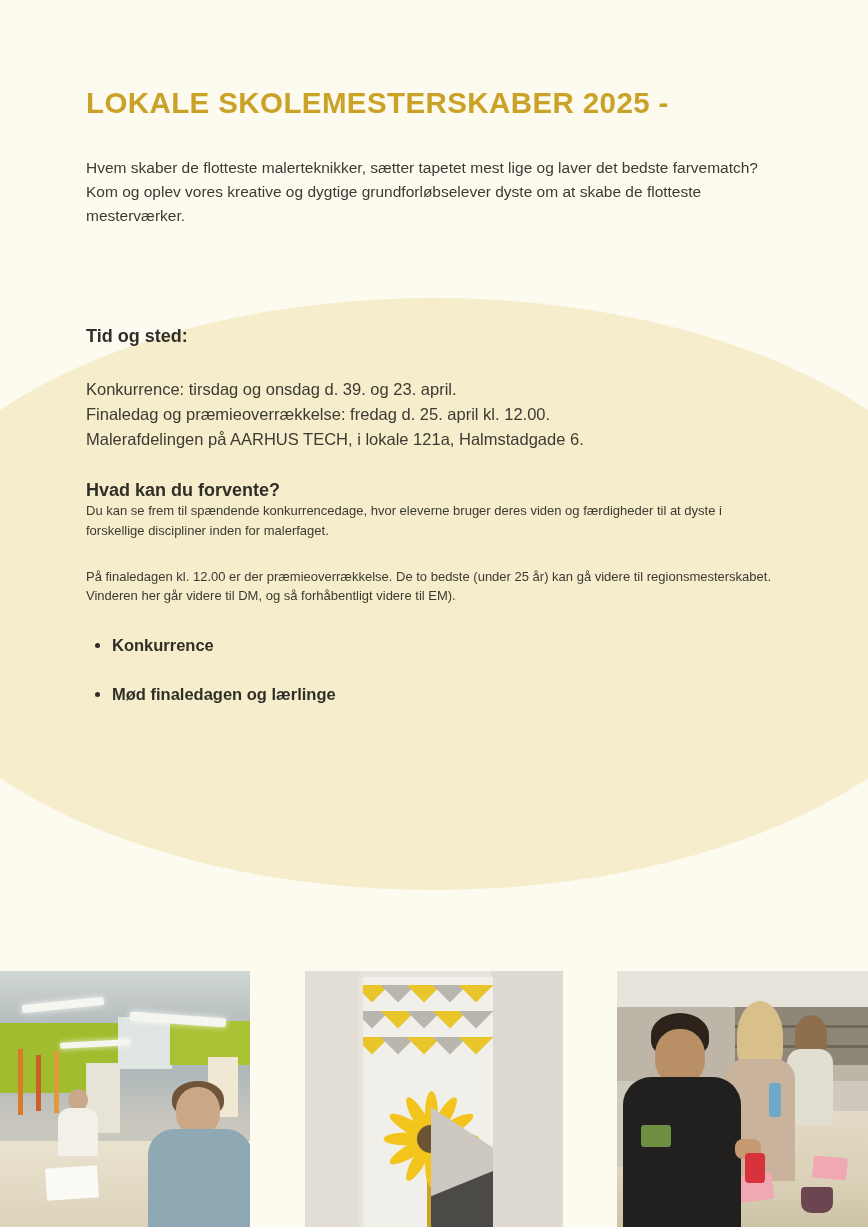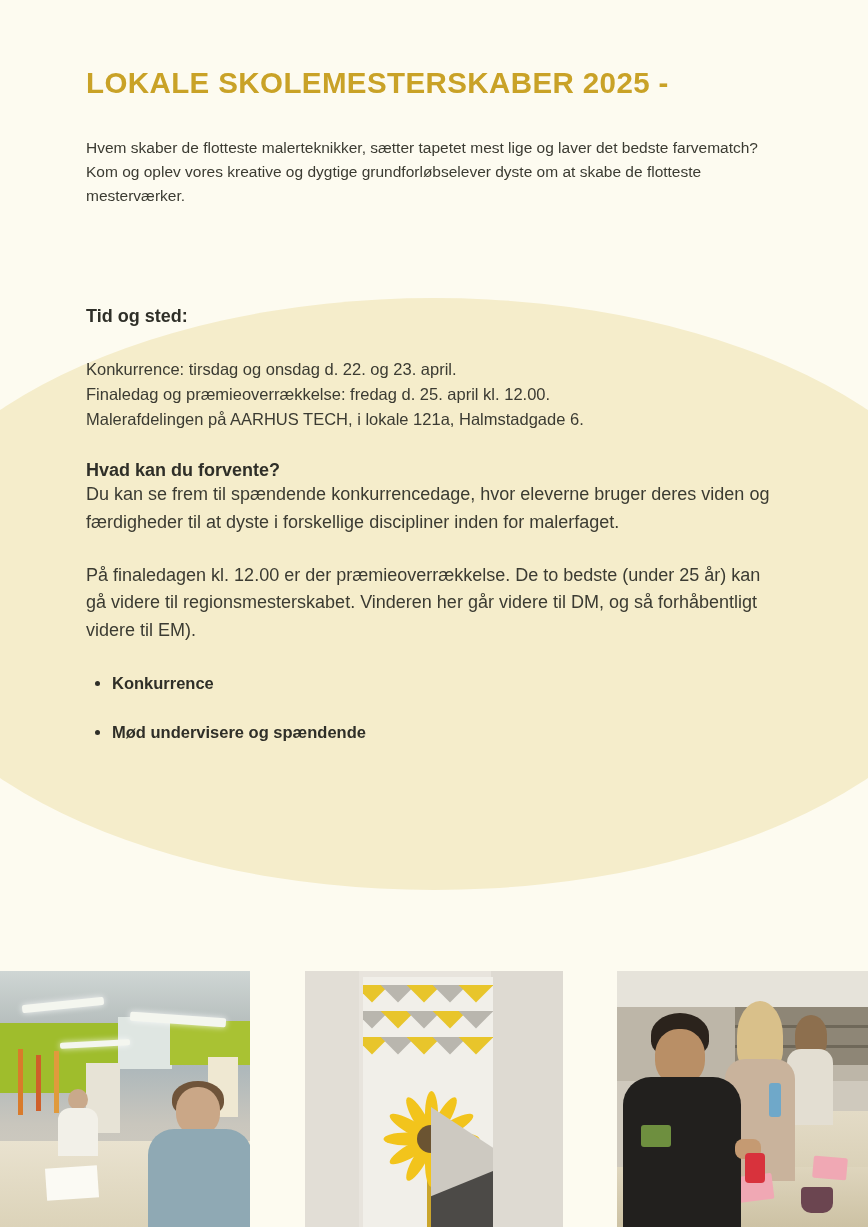--- a/index.html
+++ b/index.html
@@ -32,20 +32,21 @@
     height: 592px;
     background: #F5EDCB;
     border-radius: 50%;
     z-index: 0;
   }
 
   .content {
     position: relative;
     z-index: 1;
     padding: 0 86px;
+    margin-top: 20px;
   }
 
   .title {
     margin: 0;
     padding-top: 66px;
     font-size: 29.5px;
     font-weight: bold;
     letter-spacing: 0.4px;
     color: #C9A227;
     line-height: 1.15;
@@ -99,21 +100,21 @@
     font-weight: bold;
     color: #2F2F28;
     margin: 0;
   }
   ul.bullets li.spaced {
     margin-top: 30px;
   }
 
   .para {
     margin: 0;
-    font-size: 18px;
+    font-size: 13px;
     line-height: 1.52;
     color: #3B3B32;
   }
   .para.gap {
     margin-top: 26px;
   }
 
   
   .photos {
     position: absolute;
@@ -341,40 +342,40 @@
   <div class="content">
 
     <h1 class="title">LOKALE SKOLEMESTERSKABER 2025 -</h1>
 
 
     <p class="intro">Hvem skaber de flotteste malerteknikker, sætter tapetet mest lige og laver det bedste farvematch? Kom og oplev vores kreative og dygtige grundforløbselever dyste om at skabe de flotteste mesterværker.</p>
 
     <div class="block-tid">
       <p class="section-heading">Tid og sted:</p>
       <p class="details">
-        <span>Konkurrence: tirsdag og onsdag d. 22. og 23. april.</span><br>
+        <span>Konkurrence: tirsdag og onsdag d. 39. og 23. april.</span><br>
         <span>Finaledag og præmieoverrækkelse: fredag d. 25. april kl. 12.00.</span><br>
         <span>Malerafdelingen på AARHUS TECH, i lokale 121a, Halmstadgade 6.</span>
       </p>
     </div>
 
     <div class="block-forvente">
       <p class="section-heading">Hvad kan du forvente?</p>
 
 
       <p class="para">Du kan se frem til spændende konkurrencedage, hvor eleverne bruger deres viden og færdigheder til at dyste i forskellige discipliner inden for malerfaget.</p>
 
       <p class="para gap">På finaledagen kl. 12.00 er der præmieoverrækkelse. De to bedste (under 25 år) kan gå videre til regionsmesterskabet. Vinderen her går videre til DM, og så forhåbentligt videre til EM).</p>
 
       <ul class="bullets">
         <li class="spaced">
           <span>Konkurrence</span>
         </li>
         <li class="spaced">
-          <span>Mød undervisere og spændende</span>
+          <span>Mød finaledagen og lærlinge</span>
         </li>
       </ul>
     </div>
 
   </div>
 
   <div class="photos">
 
     <div class="photo photo-1">
       <div class="p1-bg"></div>

